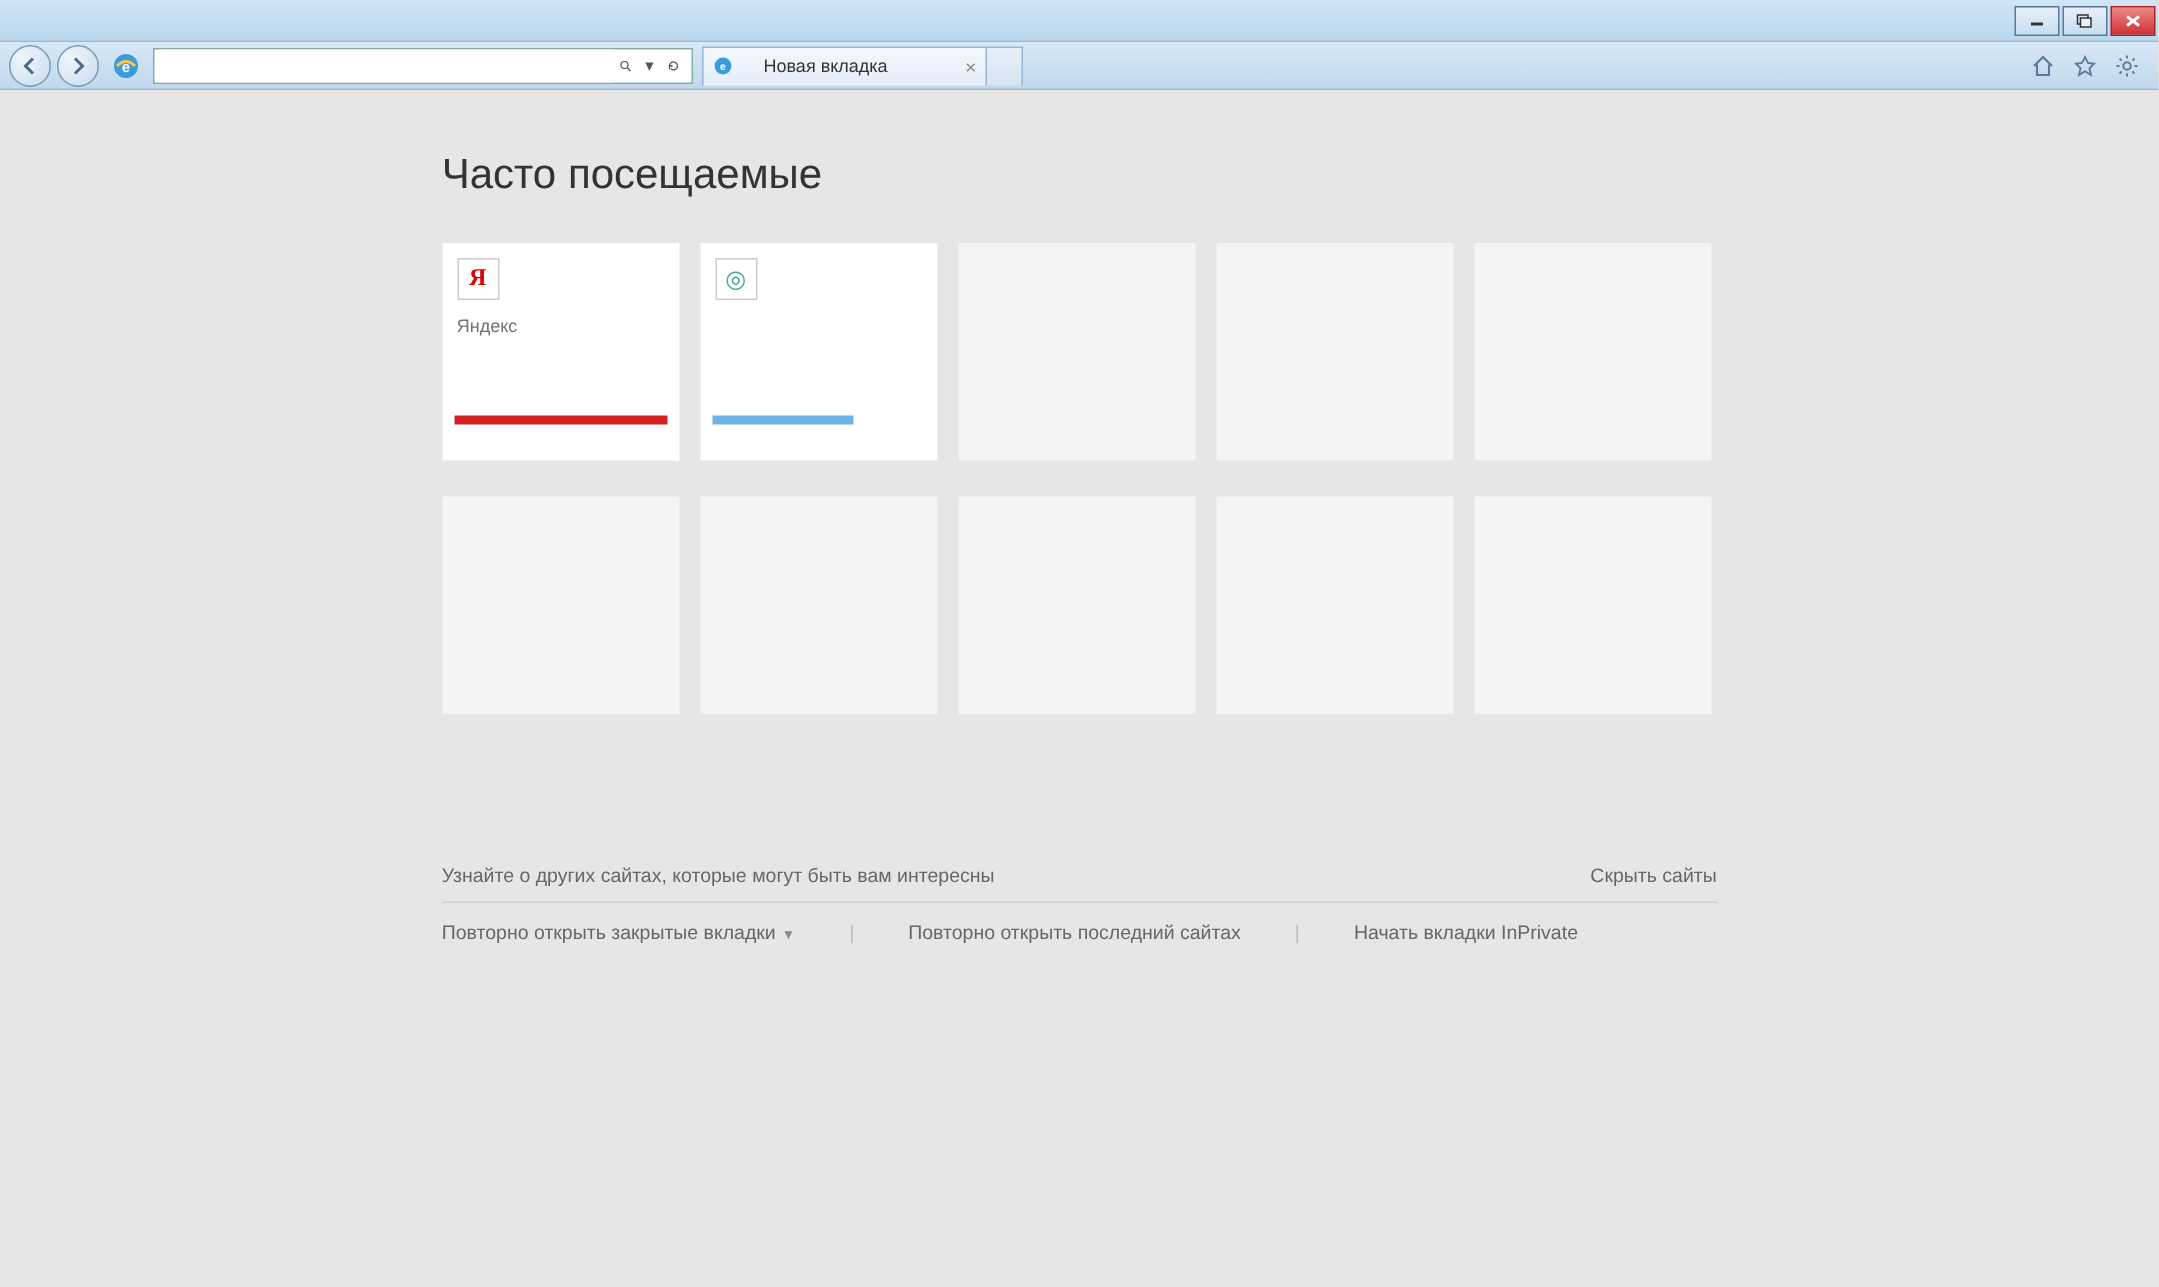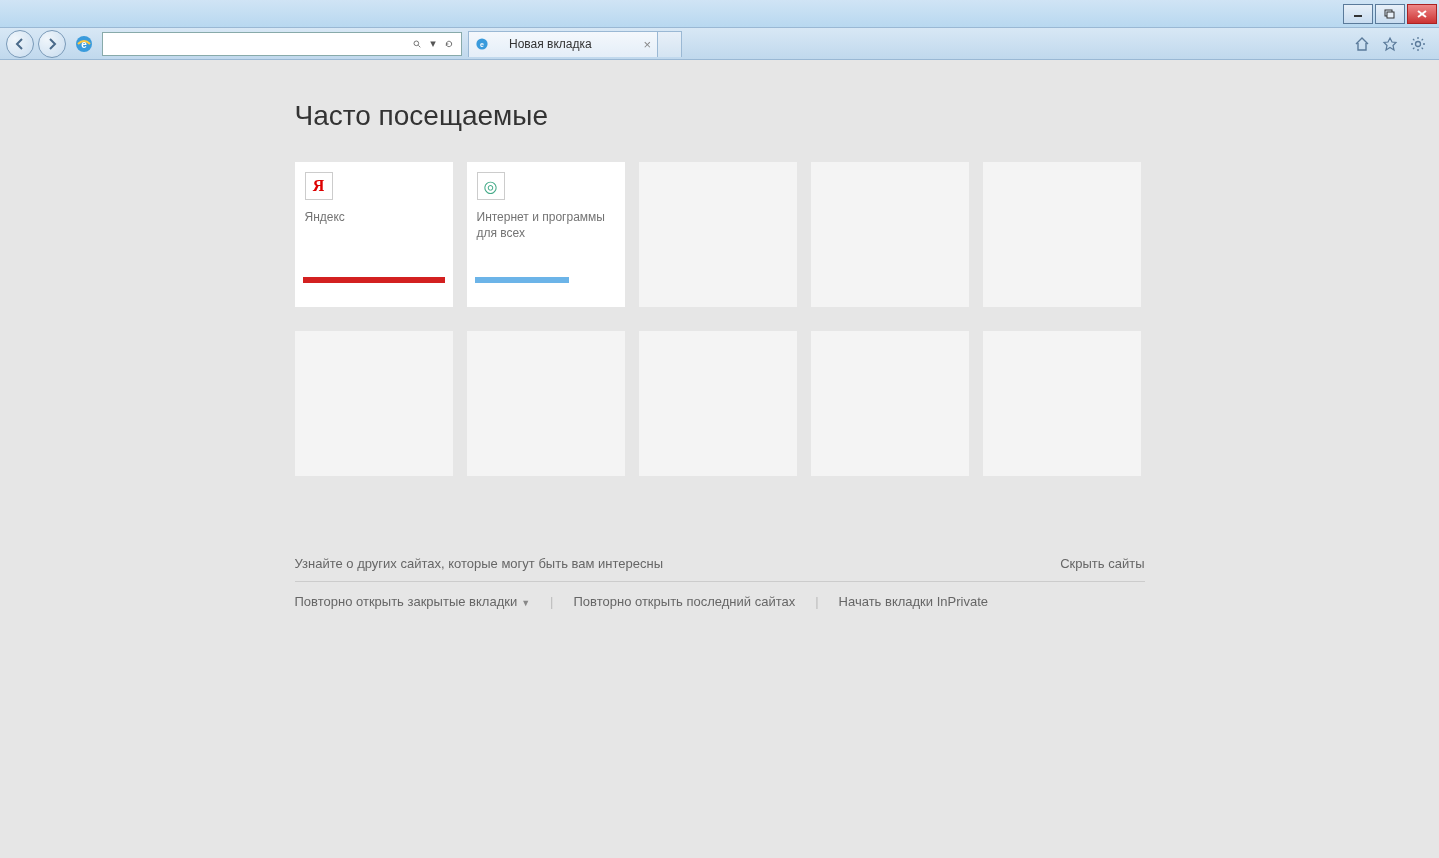--- a/index.html
+++ b/index.html
@@ -200,38 +200,38 @@
 .tile-bar {
   height: 6px;
   margin-top: auto;
   margin-bottom: 24px;
 }
 .tile-bar.red { background: #d32020; margin-left: 8px; margin-right: 8px; }
 .tile-bar.blue { background: #6cb4e8; width: 60%; margin-left: 8px; }
 
 
 .footer-area {
-  margin-top: 80px;
+  margin-top: 100px;
   width: 850px;
   font-size: 13px;
   color: #666;
 }
 .footer-row1 {
   display: flex;
   justify-content: space-between;
   padding-bottom: 10px;
   border-bottom: 1px solid #ccc;
 }
 .footer-link {
   color: #666;
   cursor: pointer;
 }
 .footer-row2 {
   display: flex;
-  gap: 0;
+  gap: 16px;
   padding-top: 12px;
   align-items: center;
 }
 .footer-action {
   color: #666;
   cursor: pointer;
   padding-right: 20px;
 }
 .footer-sep {
   color: #bbb;
@@ -350,21 +350,20 @@
         <div class="tile-title">Яндекс</div>
         <div class="tile-bar red"></div>
       </div>
 
       <div class="tile filled">
         <div class="tile-icon-wrap">
           <div class="tile-icon">
               <span style="color:#4a8;">◎</span>
             </div>
         </div>
-        <div class="tile-title">Интернет и программы для всех</div>
         <div class="tile-bar blue"></div>
       </div>
 
       <div class="tile"></div>
       <div class="tile"></div>
       <div class="tile"></div>
       <div class="tile"></div>
       <div class="tile"></div>
       <div class="tile"></div>
       <div class="tile"></div>

